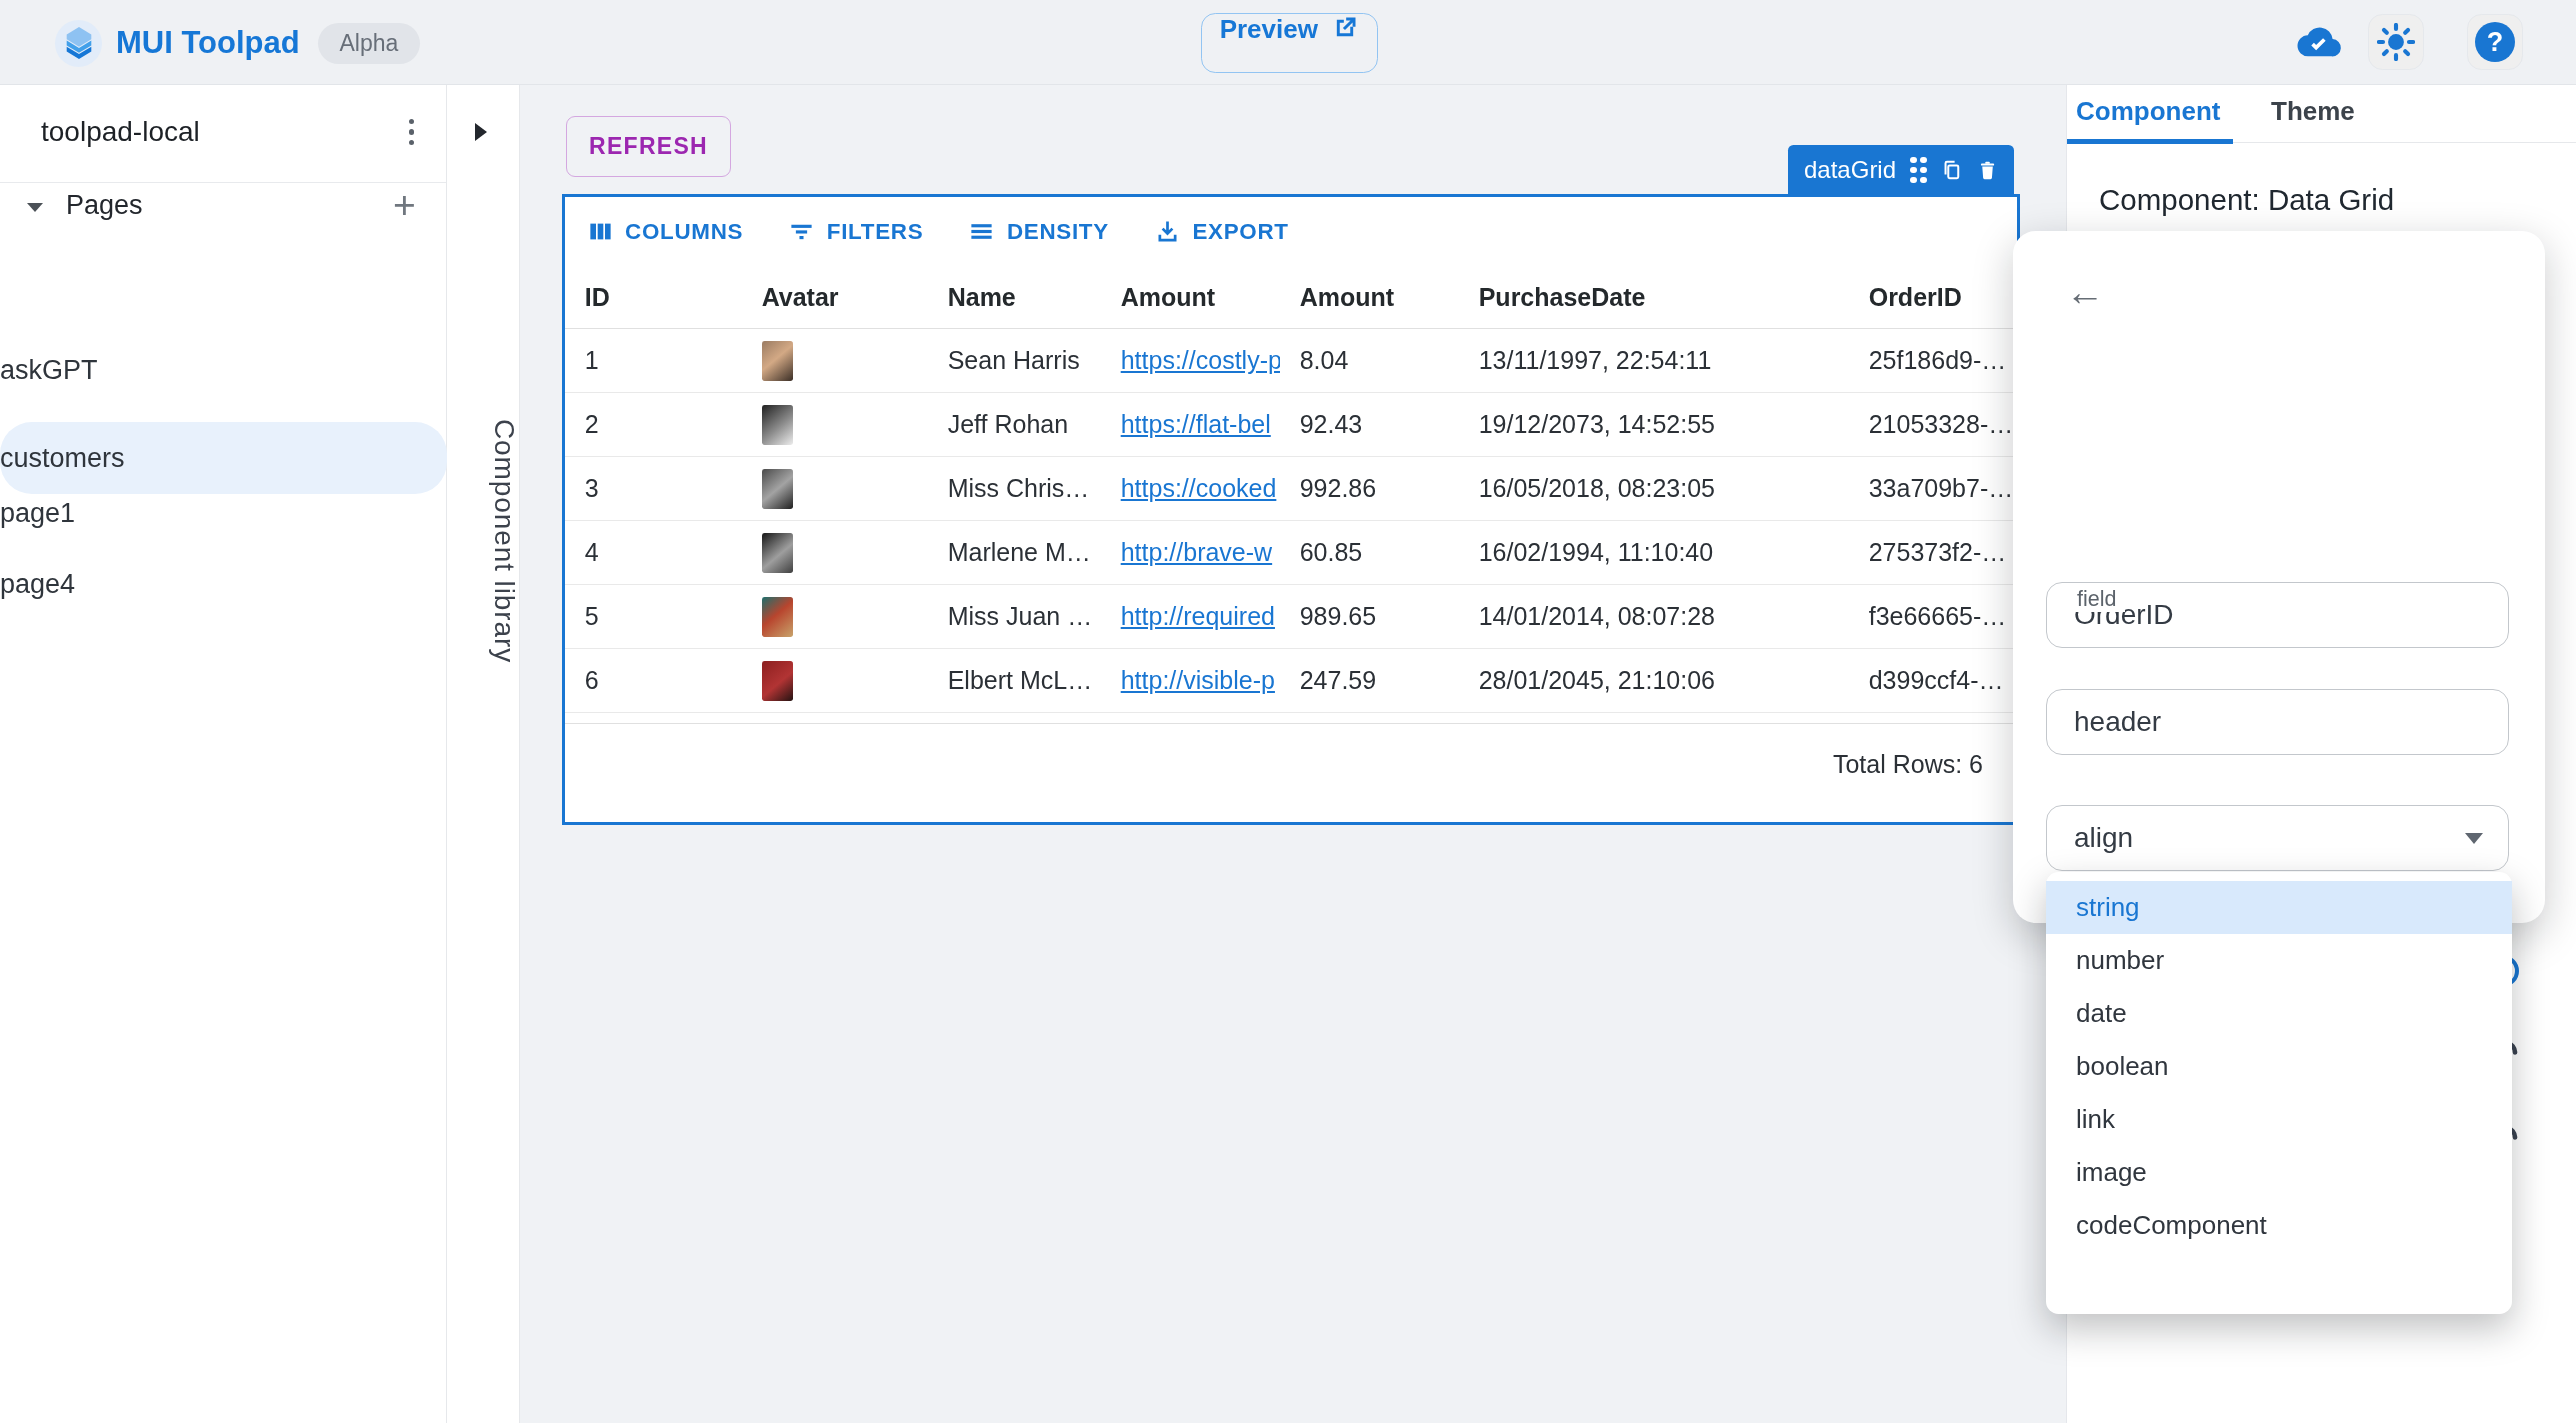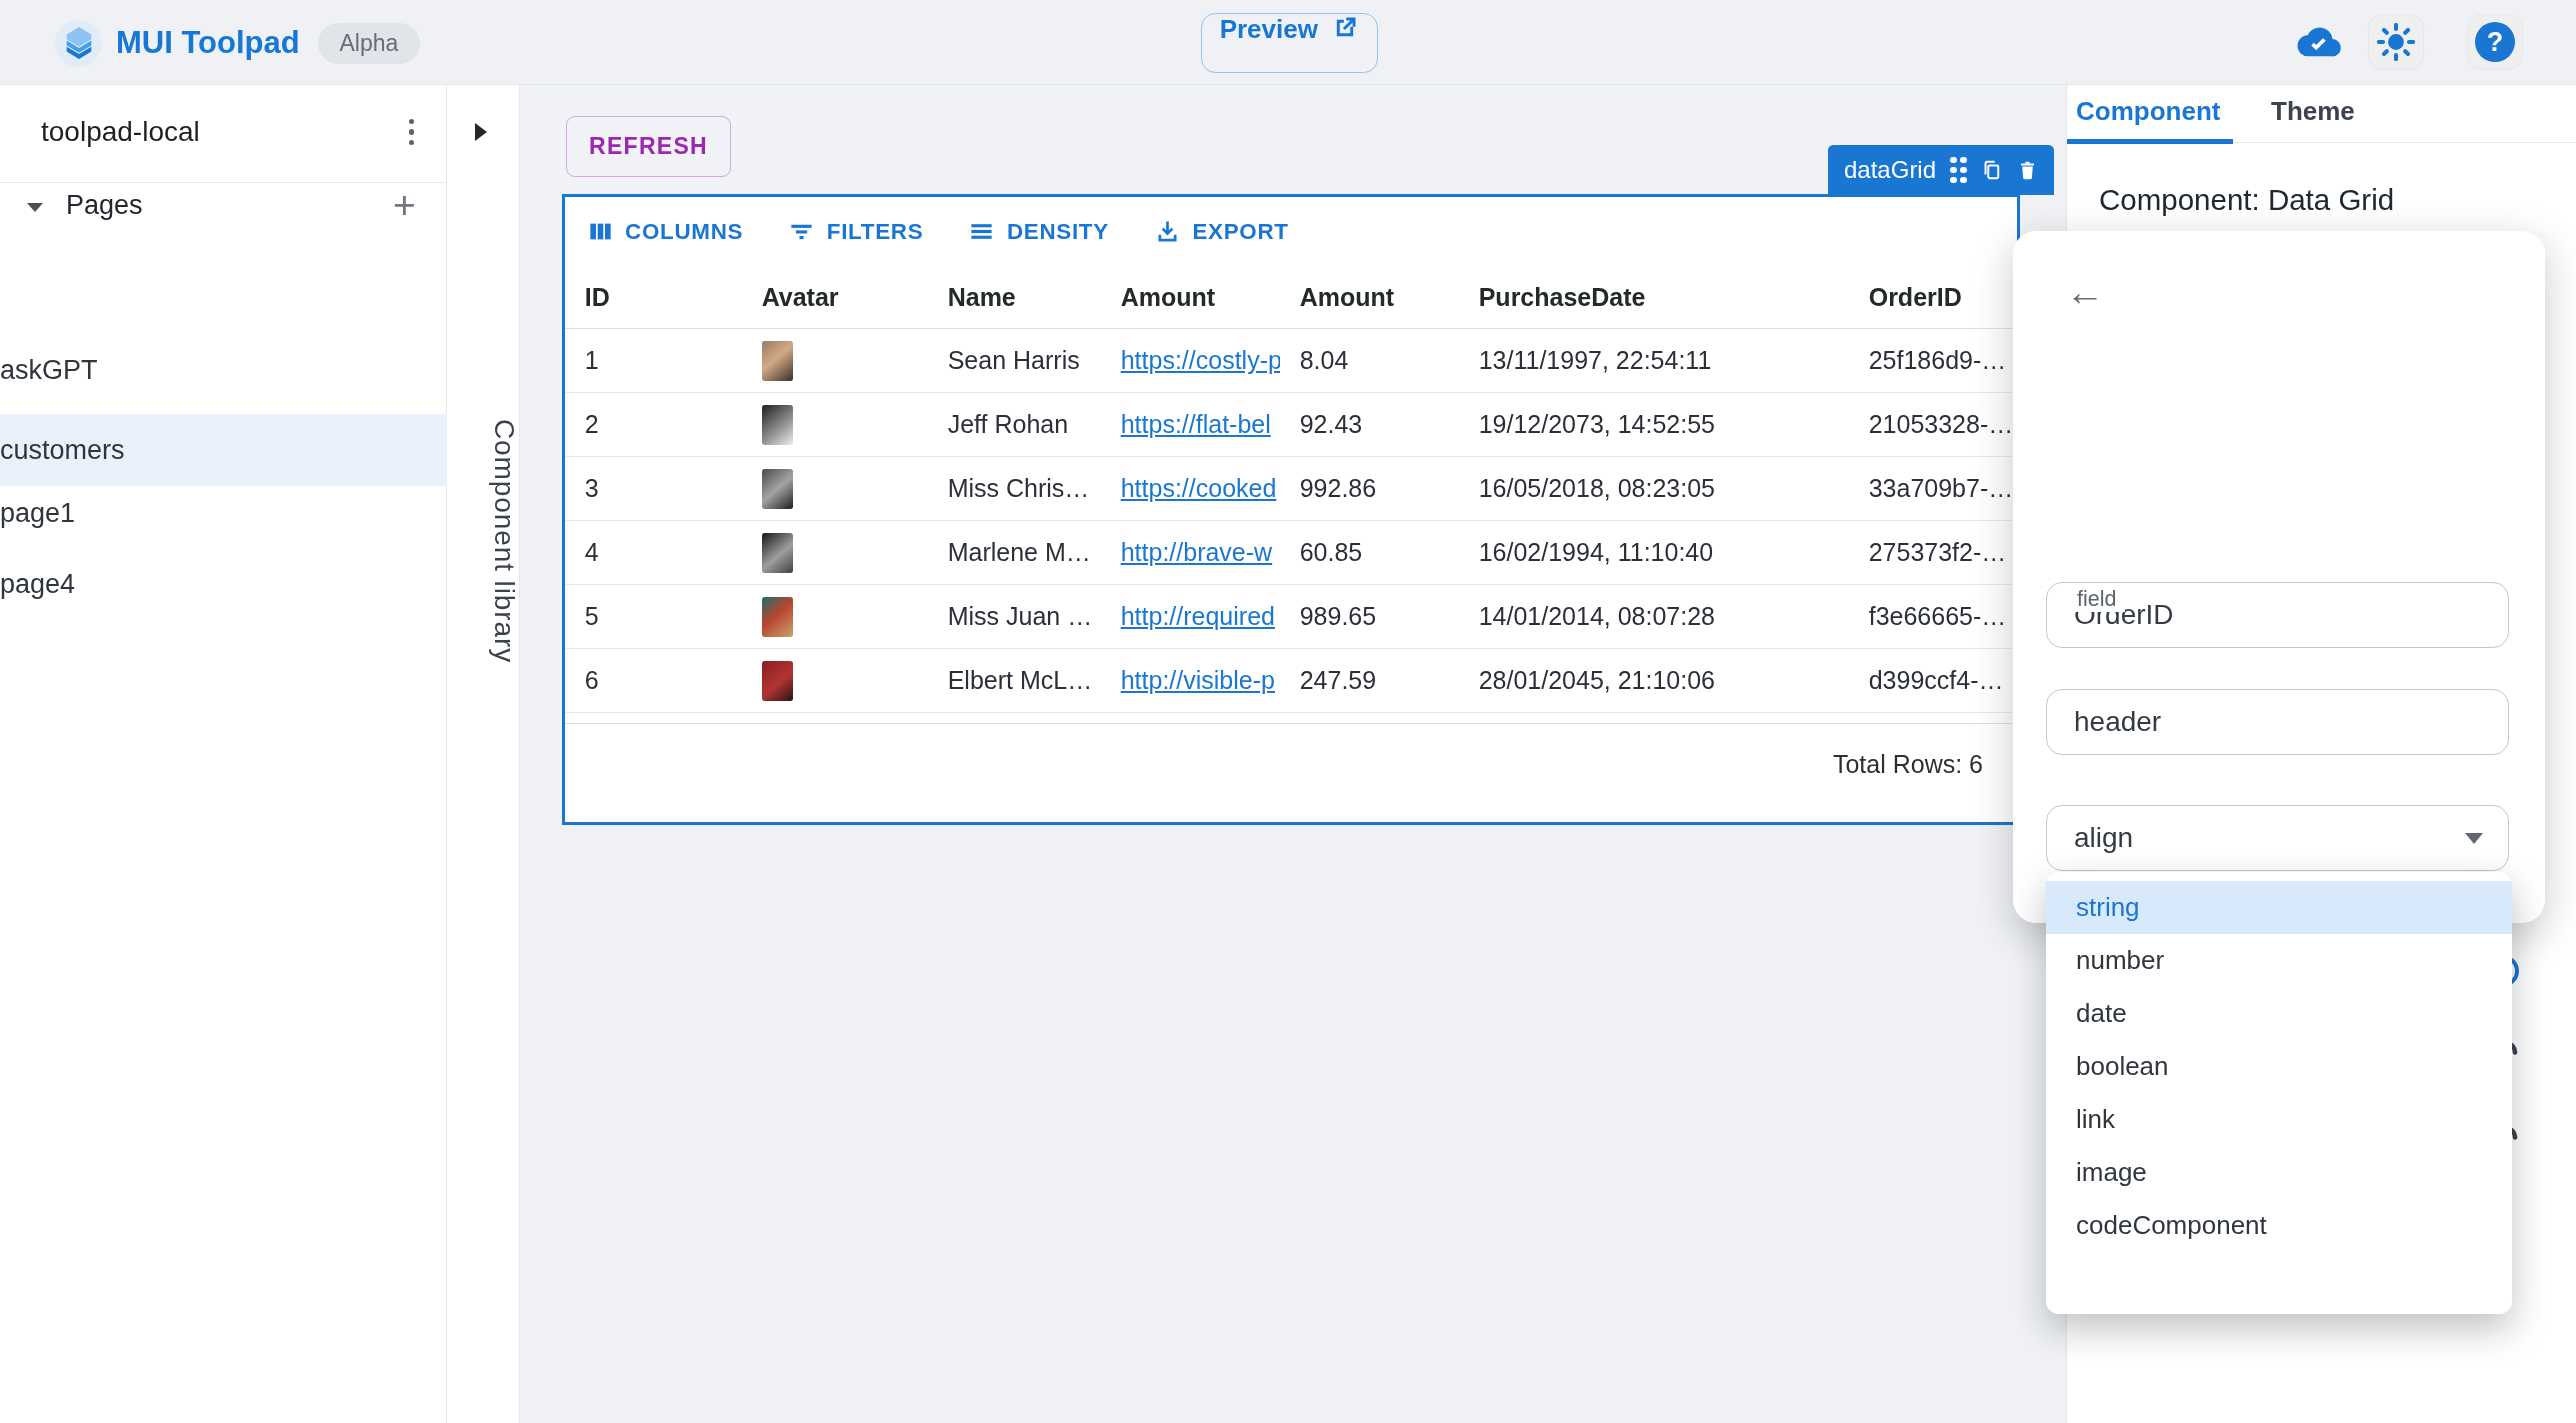--- a/index.html
+++ b/index.html
@@ -52,21 +52,21 @@
   .lib-label { position:absolute; left:0; top:188px; width:73px; text-align:center;
                writing-mode:vertical-rl; font-size:28px; color:#3c424c; letter-spacing:0.9px; height:537px; }
 
   
   .canvas { position:absolute; left:521px; top:85px; width:1546px; height:1339px; background:#f0f2f5; }
   .refresh-btn { position:absolute; left:45px; top:31px; width:165px; height:61px; background:transparent;
                  border:1.8px solid #d4a7e0; border-radius:9px; color:#9c27b0; font-size:23px; font-weight:700;
                  letter-spacing:1.3px; display:flex; align-items:center; justify-content:center; }
 
   .sel-chip { position:absolute; left:1267px; top:60px; width:226px; height:50px; background:#1976d2;
-              border-radius:5.4px 5.4px 0 0; display:flex; align-items:center; padding:16px 16px; gap:14.3px; z-index:3;margin-left:40px; }
+              border-radius:5.4px 5.4px 0 0; display:flex; align-items:center; padding:16px 16px; gap:14.3px; z-index:3; }
   .sel-chip .chip-label { color:#fff; font-size:24px; }
   .dots6 { display:grid; grid-template-columns:repeat(2,6.3px); grid-auto-rows:6.3px; gap:3.6px; }
   .dots6 i { width:6.3px; height:6.3px; border-radius:50%; background:#fff; }
 
   .grid { position:absolute; left:41px; top:109px; width:1458px; height:631px; background:#fff;
           border:3.6px solid #1976d2; z-index:1; }
   .grid-toolbar { height:69px; display:flex; align-items:center; padding-left:21.5px; gap:45px; }
   .tool-btn { display:flex; align-items:center; gap:11.6px; color:#1976d2; font-size:22.4px; font-weight:700;
               letter-spacing:0.7px; background:none; border:none; }
   .g-row { display:grid; grid-template-columns:177px 186px 173px 179px 179px 390px 1fr; align-items:center; }
@@ -174,21 +174,21 @@
         </span>
     </div>
     <div class="pages-row">
       <span class="caret-down"></span>
       <span class="pages-label">Pages</span>
       <span class="plus-ico">+</span>
     </div>
     <div class="page-item" style="top:249px;">
       <span>askGPT</span>
     </div>
-    <div class="page-item selected" style="top:329px;">
+    <div class="page-item selected" style="top:337px;border-radius:32px;">
       <span>customers</span>
     </div>
     <div class="page-item" style="top:392px;">
       <span>page1</span>
     </div>
     <div class="page-item" style="top:463px;">
       <span>page4</span>
     </div>
   </div>
 

